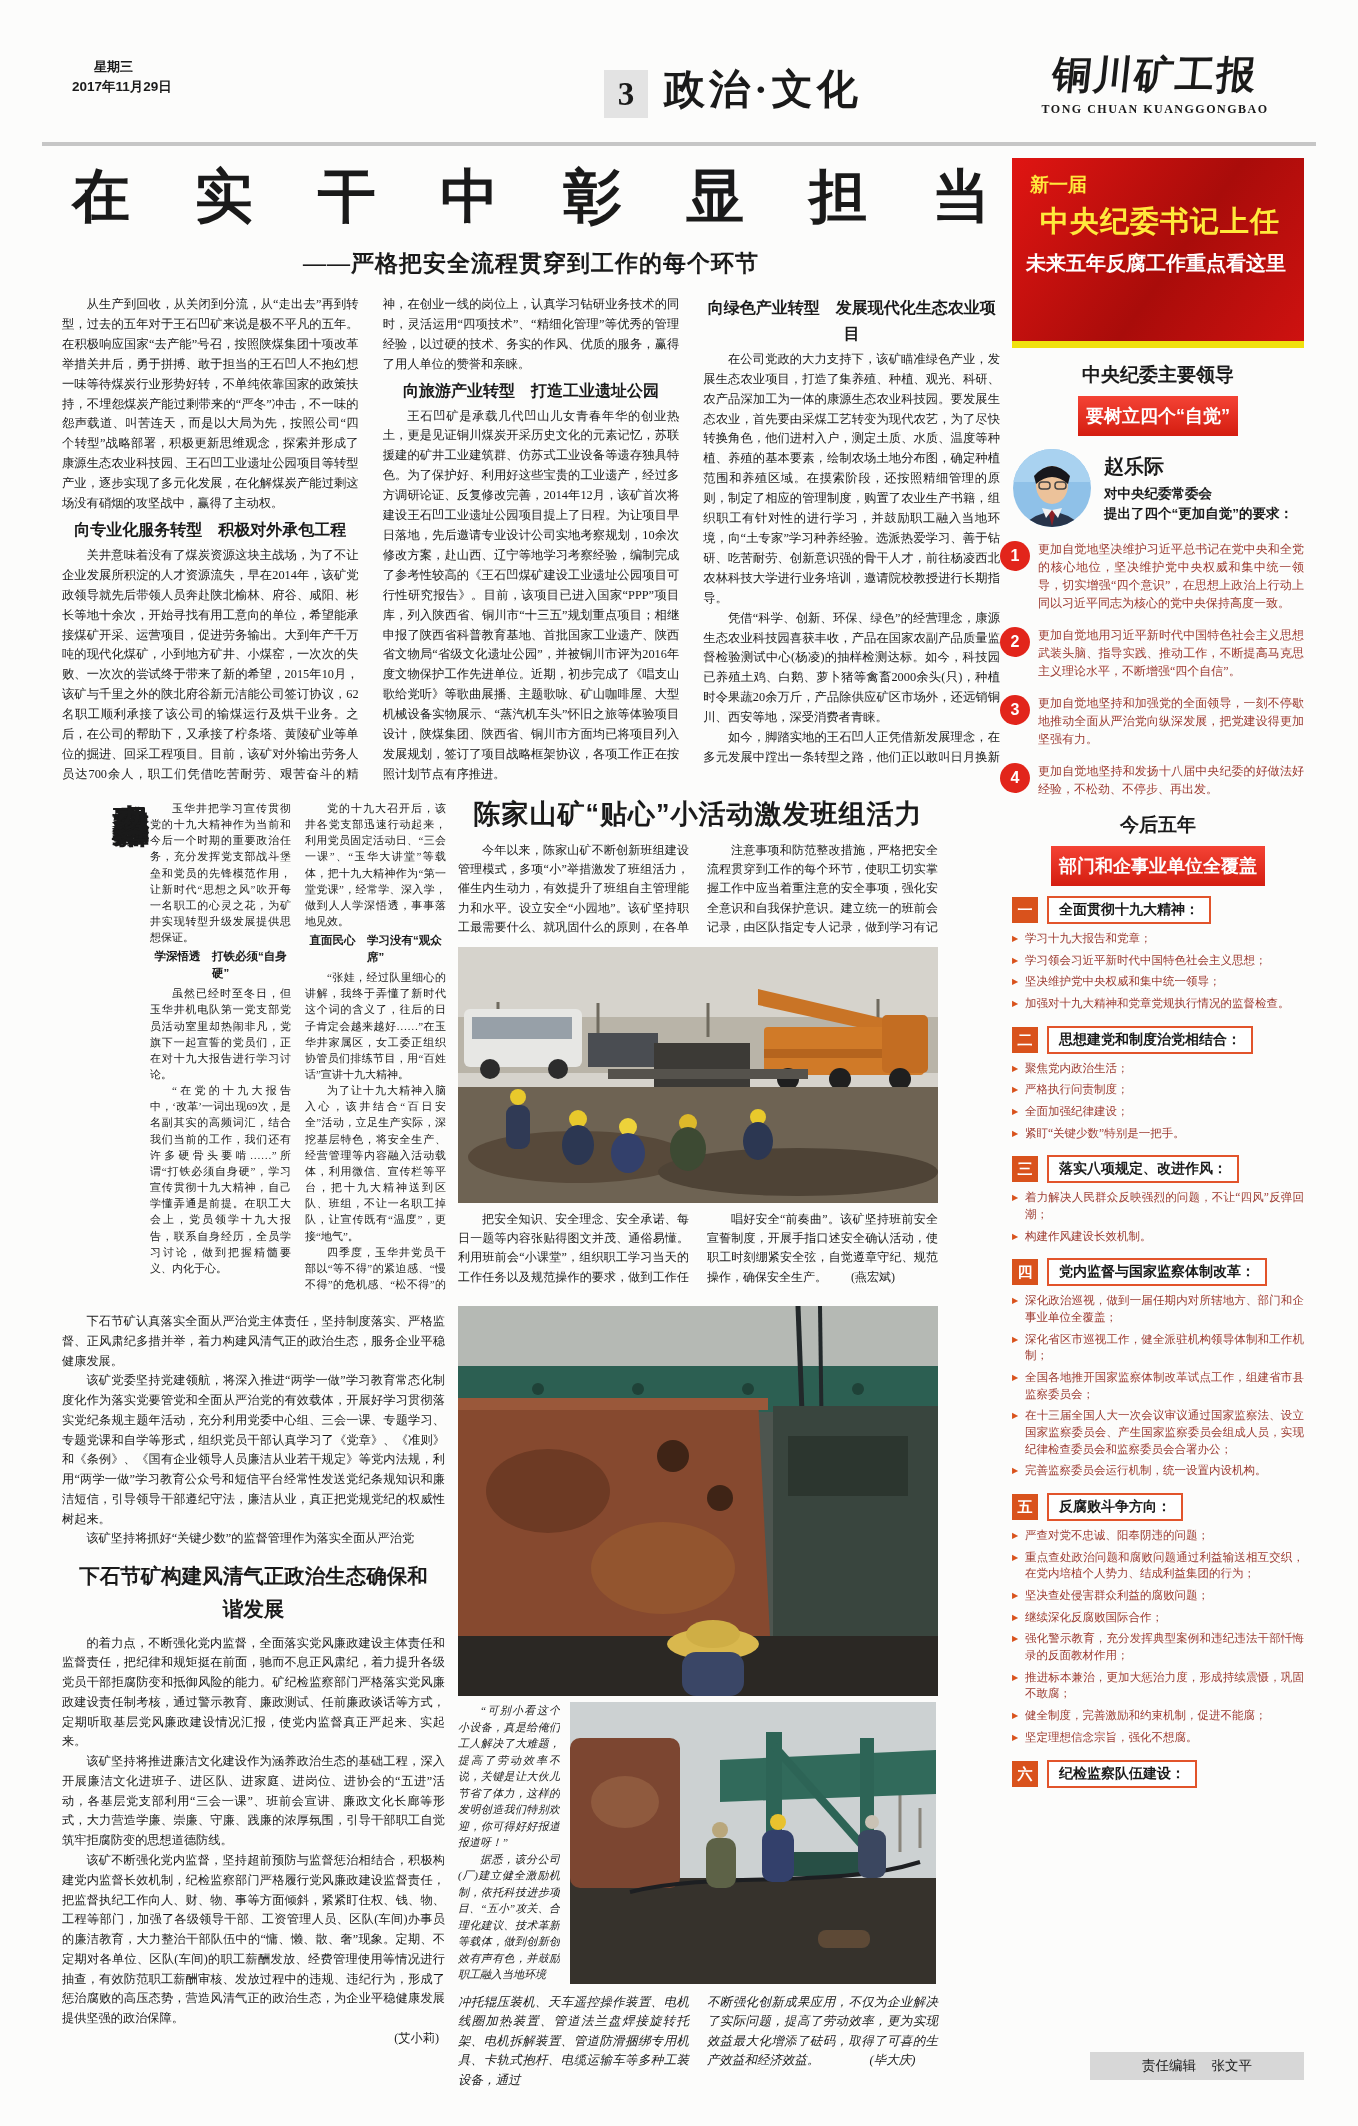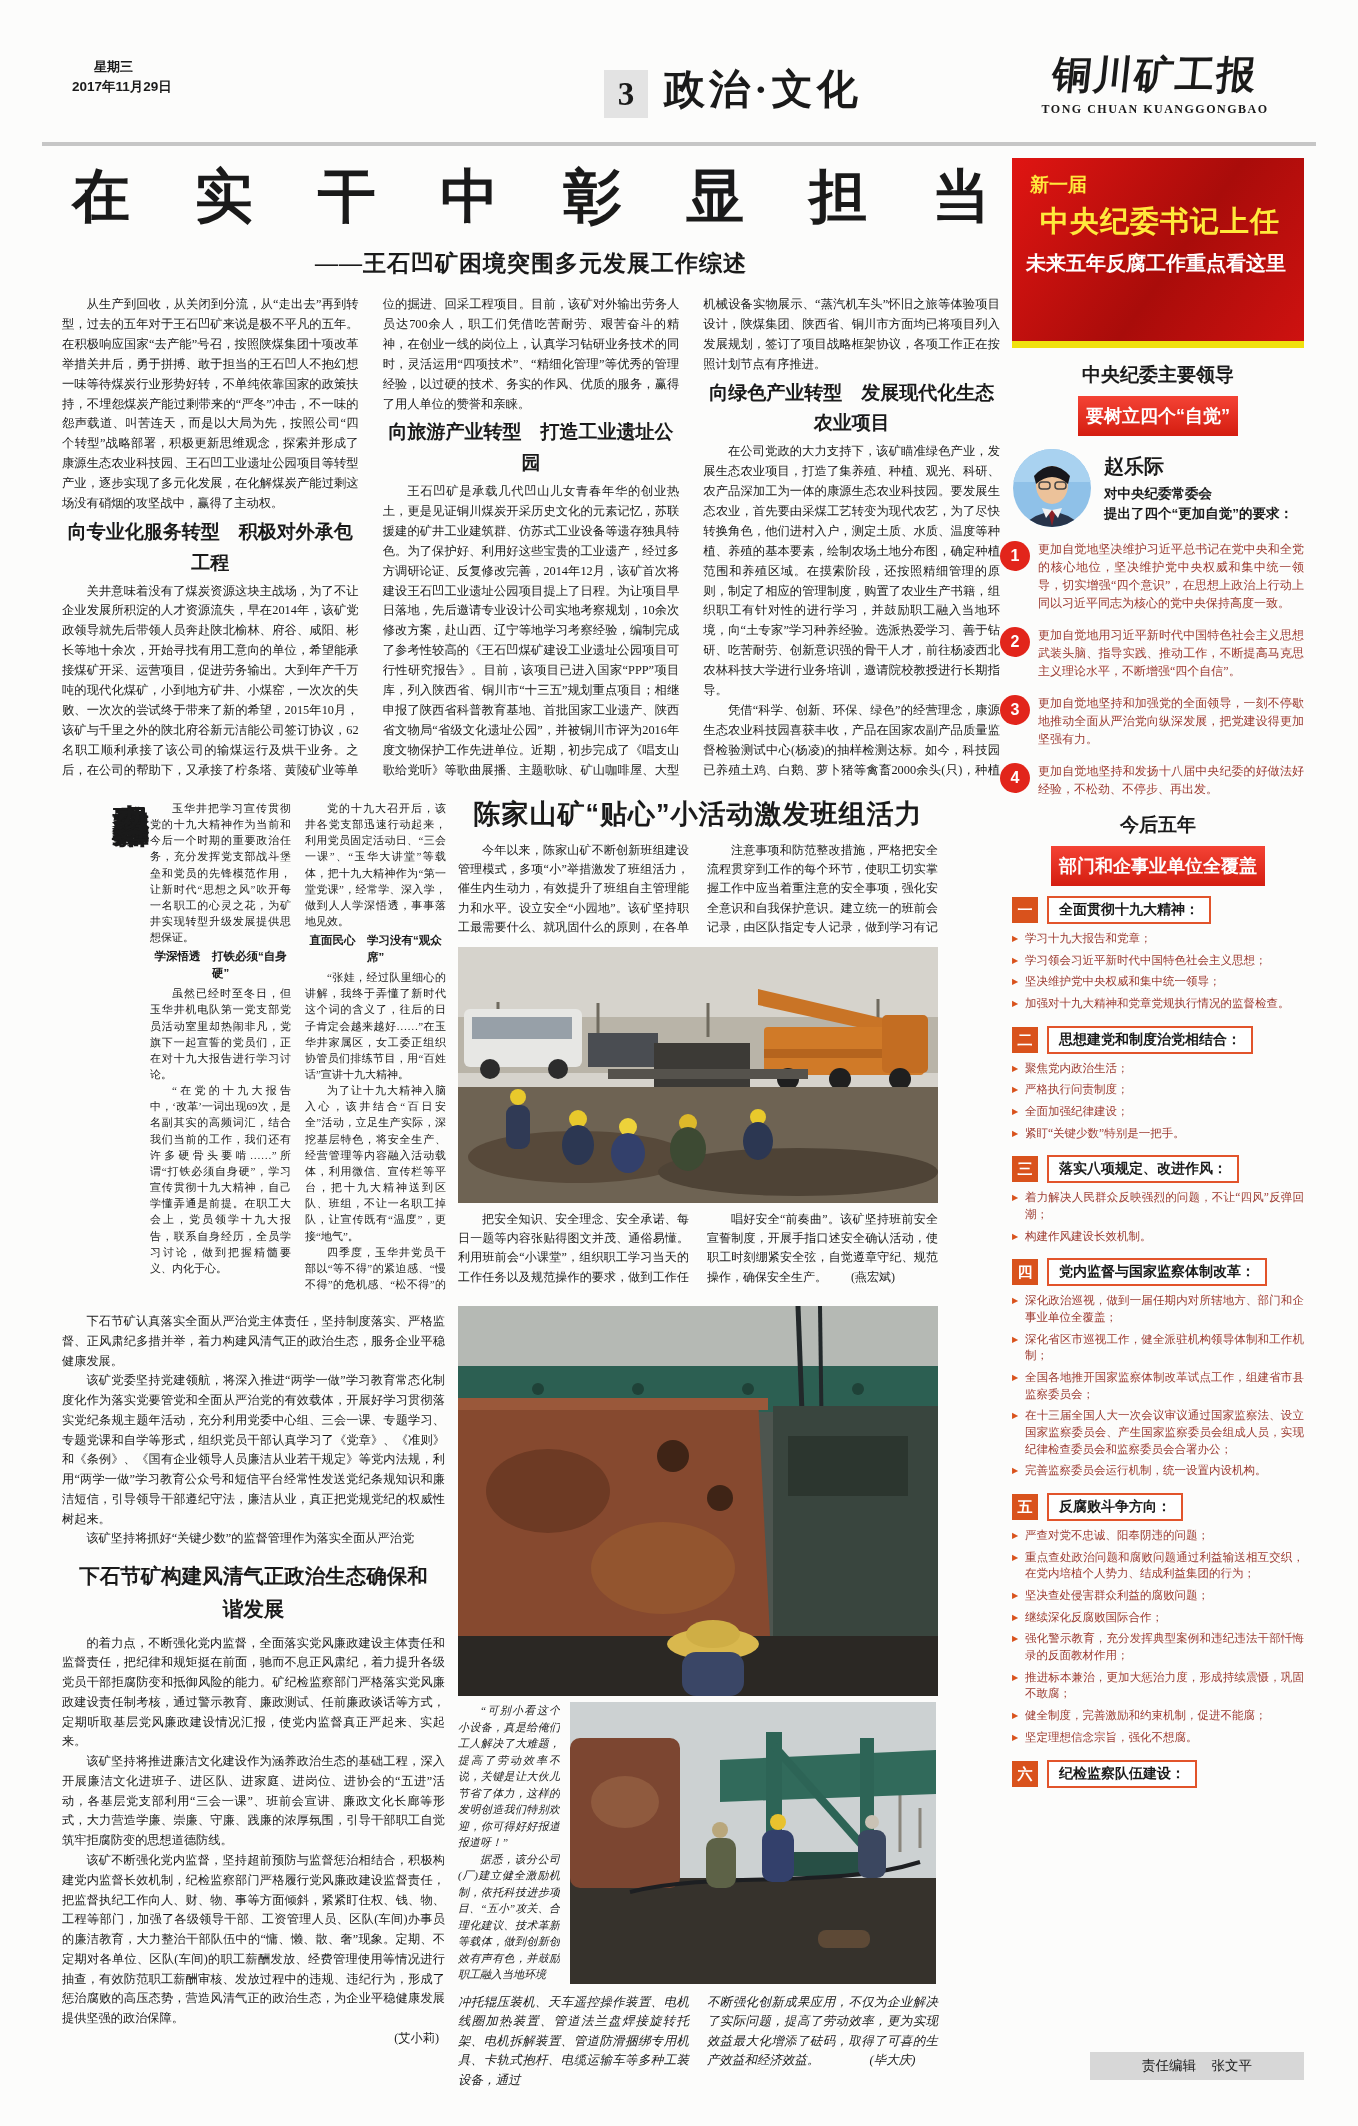--- a/index.html
+++ b/index.html
@@ -19,21 +19,21 @@
                font-weight:bold;letter-spacing:1.5px;}
   #hdr-rule{position:absolute;left:42px;top:142px;width:1274px;height:4px;background:#c6c6c6;}
   
   #lead{position:absolute;left:62px;top:158px;width:938px;}
   #lead-headline{display:flex;justify-content:space-between;padding:0 10px;font-size:58px;font-weight:900;}
   #lead-subtitle{text-align:center;font-size:23px;font-weight:bold;margin-top:12px;letter-spacing:1px;}
   #lead-cols{margin-top:16px;height:492px;overflow:hidden;column-count:3;column-gap:24px;column-fill:auto;
              font-size:12.3px;line-height:1.62;text-align:justify;}
   .blk{text-indent:2em;}
   .blk[data-kind="h"]{text-indent:0;text-align:center;font-family:"Liberation Sans",sans-serif;
-                      font-weight:bold;font-size:19px;margin:3px 0;}
+                      font-weight:bold;font-size:16px;margin:3px 0;}
   
   #vert-head{position:absolute;left:64px;top:806px;width:72px;height:500px;
              writing-mode:vertical-rl;text-orientation:upright;font-size:23.5px;font-weight:900;
              letter-spacing:-1px;transform:scaleX(1.55);transform-origin:center top;
              font-family:"Liberation Sans",sans-serif;}
   #yuhua-cols{position:absolute;left:150px;top:800px;width:296px;height:502px;overflow:hidden;
               column-count:2;column-gap:14px;column-fill:auto;font-size:11px;line-height:1.47;text-align:justify;}
   #yuhua-cols .blk[data-kind="h"]{font-size:11.5px;}
   
   #chen{position:absolute;left:458px;top:796px;width:480px;}
@@ -118,21 +118,21 @@
 
     <span class="hl-char">在</span>
         <span class="hl-char">实</span>
         <span class="hl-char">干</span>
         <span class="hl-char">中</span>
         <span class="hl-char">彰</span>
         <span class="hl-char">显</span>
         <span class="hl-char">担</span>
         <span class="hl-char">当</span>
       </div>
-    <div id="lead-subtitle">——王石凹矿困境突围多元发展工作综述</div>
+    <div id="lead-subtitle">——严格把安全流程贯穿到工作的每个环节</div>
     <div id="lead-cols">
 
     <div class="blk" data-kind="p">从生产到回收，从关闭到分流，从“走出去”再到转型，过去的五年对于王石凹矿来说是极不平凡的五年。在积极响应国家“去产能”号召，按照陕煤集团十项改革举措关井后，勇于拼搏、敢于担当的王石凹人不抱幻想一味等待煤炭行业形势好转，不单纯依靠国家的政策扶持，不埋怨煤炭产能过剩带来的“严冬”冲击，不一味的怨声载道、叫苦连天，而是以大局为先，按照公司“四个转型”战略部署，积极更新思维观念，探索并形成了康源生态农业科技园、王石凹工业遗址公园项目等转型产业，逐步实现了多元化发展，在化解煤炭产能过剩这场没有硝烟的攻坚战中，赢得了主动权。</div>
         <div class="blk" data-kind="h">向专业化服务转型　积极对外承包工程</div>
         <div class="blk" data-kind="p">关井意味着没有了煤炭资源这块主战场，为了不让企业发展所积淀的人才资源流失，早在2014年，该矿党政领导就先后带领人员奔赴陕北榆林、府谷、咸阳、彬长等地十余次，开始寻找有用工意向的单位，希望能承接煤矿开采、运营项目，促进劳务输出。大到年产千万吨的现代化煤矿，小到地方矿井、小煤窑，一次次的失败、一次次的尝试终于带来了新的希望，2015年10月，该矿与千里之外的陕北府谷新元洁能公司签订协议，62名职工顺利承接了该公司的输煤运行及烘干业务。之后，在公司的帮助下，又承接了柠条塔、黄陵矿业等单位的掘进、回采工程项目。目前，该矿对外输出劳务人员达700余人，职工们凭借吃苦耐劳、艰苦奋斗的精神，在创业一线的岗位上，认真学习钻研业务技术的同时，灵活运用“四项技术”、“精细化管理”等优秀的管理经验，以过硬的技术、务实的作风、优质的服务，赢得了用人单位的赞誉和亲睐。</div>
         <div class="blk" data-kind="h">向旅游产业转型　打造工业遗址公园</div>
         <div class="blk" data-kind="p">王石凹矿是承载几代凹山儿女青春年华的创业热土，更是见证铜川煤炭开采历史文化的元素记忆，苏联援建的矿井工业建筑群、仿苏式工业设备等遗存独具特色。为了保护好、利用好这些宝贵的工业遗产，经过多方调研论证、反复修改完善，2014年12月，该矿首次将建设王石凹工业遗址公园项目提上了日程。为让项目早日落地，先后邀请专业设计公司实地考察规划，10余次修改方案，赴山西、辽宁等地学习考察经验，编制完成了参考性较高的《王石凹煤矿建设工业遗址公园项目可行性研究报告》。目前，该项目已进入国家“PPP”项目库，列入陕西省、铜川市“十三五”规划重点项目；相继申报了陕西省科普教育基地、首批国家工业遗产、陕西省文物局“省级文化遗址公园”，并被铜川市评为2016年度文物保护工作先进单位。近期，初步完成了《唱支山歌给党听》等歌曲展播、主题歌咏、矿山咖啡屋、大型机械设备实物展示、“蒸汽机车头”怀旧之旅等体验项目设计，陕煤集团、陕西省、铜川市方面均已将项目列入发展规划，签订了项目战略框架协议，各项工作正在按照计划节点有序推进。</div>
         <div class="blk" data-kind="h">向绿色产业转型　发展现代化生态农业项目</div>
         <div class="blk" data-kind="p">在公司党政的大力支持下，该矿瞄准绿色产业，发展生态农业项目，打造了集养殖、种植、观光、科研、农产品深加工为一体的康源生态农业科技园。要发展生态农业，首先要由采煤工艺转变为现代农艺，为了尽快转换角色，他们进村入户，测定土质、水质、温度等种植、养殖的基本要素，绘制农场土地分布图，确定种植范围和养殖区域。在摸索阶段，还按照精细管理的原则，制定了相应的管理制度，购置了农业生产书籍，组织职工有针对性的进行学习，并鼓励职工融入当地环境，向“土专家”学习种养经验。选派热爱学习、善于钻研、吃苦耐劳、创新意识强的骨干人才，前往杨凌西北农林科技大学进行业务培训，邀请院校教授进行长期指导。</div>
         <div class="blk" data-kind="p">凭借“科学、创新、环保、绿色”的经营理念，康源生态农业科技园喜获丰收，产品在国家农副产品质量监督检验测试中心(杨凌)的抽样检测达标。如今，科技园已养殖土鸡、白鹅、萝卜猪等禽畜2000余头(只)，种植时令果蔬20余万斤，产品除供应矿区市场外，还远销铜川、西安等地，深受消费者青睐。</div>

